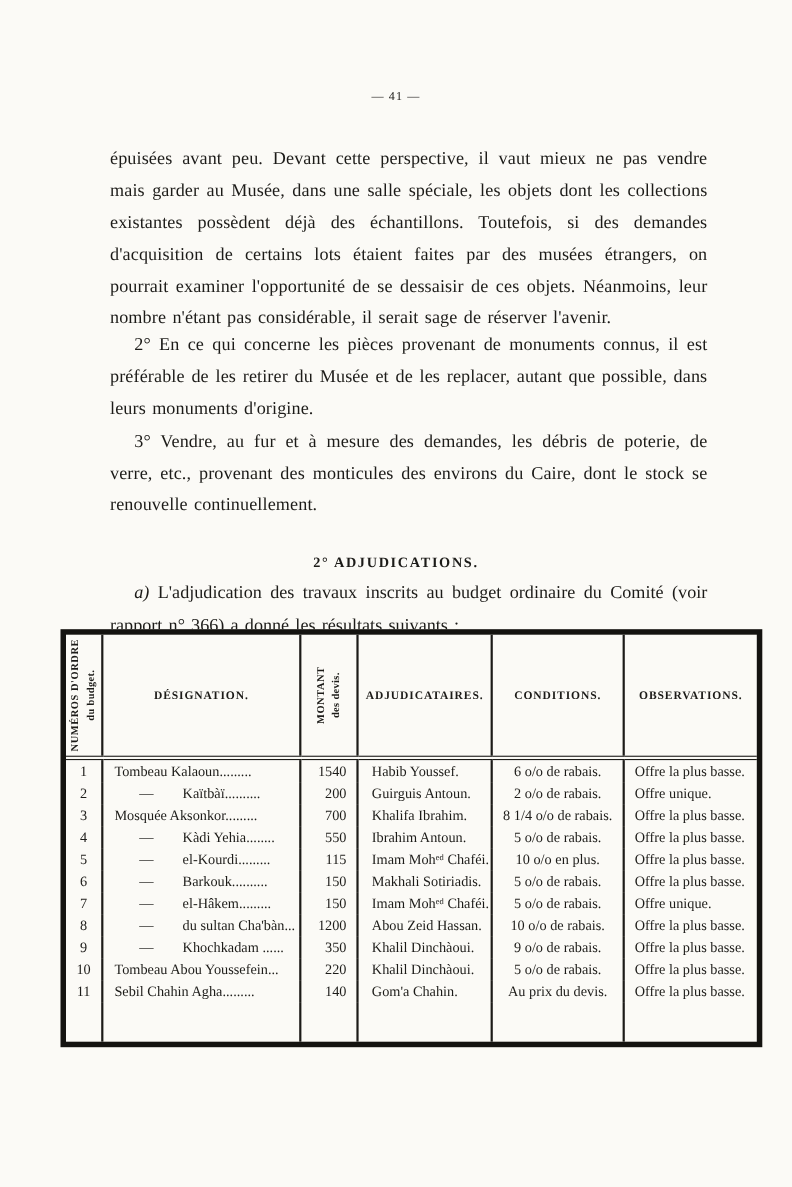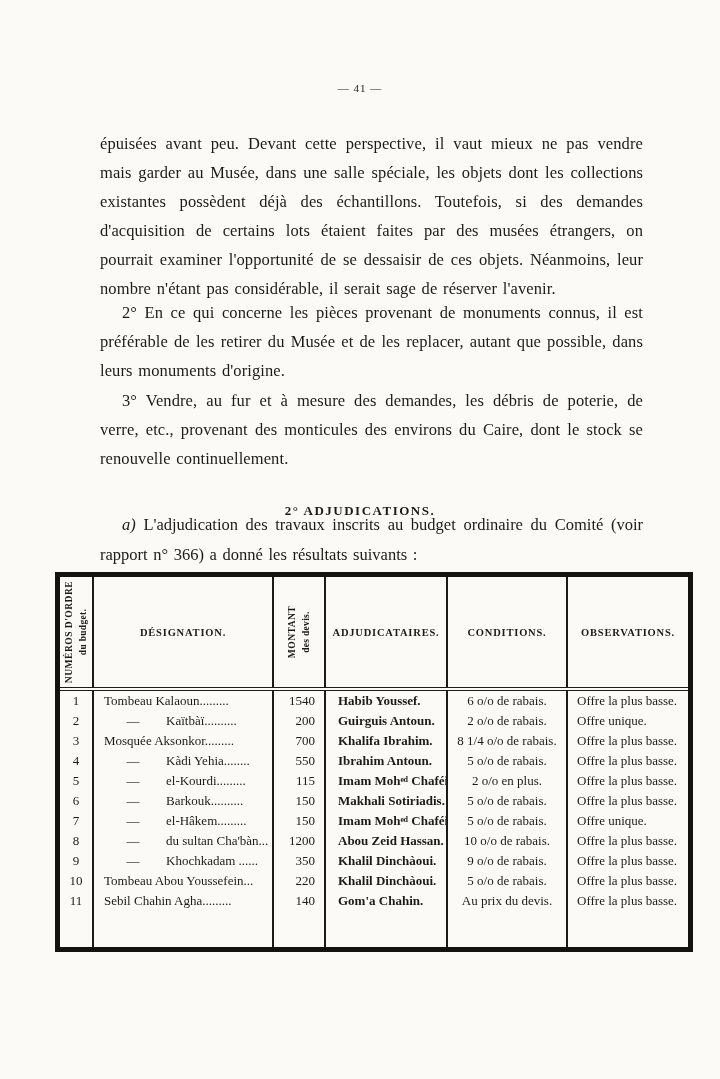--- a/index.html
+++ b/index.html
@@ -24,21 +24,21 @@
   .p1 { top:112px; }
   .p2 { top:281px; text-indent:22px; }
   .p3 { top:369px; text-indent:22px; }
   .section-heading {
     position:absolute; top:470px; left:0; width:720px;
     text-align:center; font-size:13px; font-weight:bold;
     letter-spacing:1.5px;
     margin-top:33px;
   }
   .intro {
-    position:absolute; top:493px; left:100px; width:543px;
+    position:absolute; top:507px; left:100px; width:543px;
     font-size:16.5px; line-height:30px; text-align:justify;
     text-indent:22px; word-spacing:1.5px;
   }
   .intro .lead { font-style:italic; }
 
   
   .table-frame {
     position:absolute; left:55px; top:572px;
     width:638px; height:380px;
     border:5px solid #141310;
@@ -89,21 +89,21 @@
     white-space:nowrap; overflow:hidden;
   }
   td.c-num { text-align:center; }
   td.c-des { padding-left:10px; }
   td.c-des .dash {
     display:inline-block; width:30px; text-align:center;
     margin-left:14px; margin-right:18px;
   }
   td.c-des .dash:empty { display:none; }
   td.c-mon { text-align:right; padding-right:9px; }
-  td.c-adj { padding-left:12px;font-weight:bold; }
+  td.c-adj { padding-left:12px; }
   td.c-con { text-align:center;margin-top:26px; }
   td.c-obs { padding-left:9px; }
   tr.filler td { height:auto; }
 </style>
 </head>
 <body>
 
 <div class="pagenum">— 41 —</div>
 
 <p class="para p1">épuisées avant peu. Devant cette perspective, il vaut mieux ne pas vendre mais garder au Musée, dans une salle spéciale, les objets dont les collections existantes possèdent déjà des échantillons. Toutefois, si des demandes d'acquisition de certains lots étaient faites par des musées étrangers, on pourrait examiner l'opportunité de se dessaisir de ces objets. Néanmoins, leur nombre n'étant pas considérable, il serait sage de réserver l'avenir.</p>
@@ -169,21 +169,21 @@
         <td class="c-mon">550</td>
         <td class="c-adj">Ibrahim Antoun.</td>
         <td class="c-con">5 o/o de rabais.</td>
         <td class="c-obs">Offre la plus basse.</td>
       </tr>
       <tr class="data-row">
         <td class="c-num">5</td>
         <td class="c-des"><span class="dash">—</span><span>el-Kourdi.........</span></td>
         <td class="c-mon">115</td>
         <td class="c-adj">Imam Mohᵉᵈ Chaféi.</td>
-        <td class="c-con">2 o/o en plus.</td>
+        <td class="c-con">10 o/o en plus.</td>
         <td class="c-obs">Offre la plus basse.</td>
       </tr>
       <tr class="data-row">
         <td class="c-num">6</td>
         <td class="c-des"><span class="dash">—</span><span>Barkouk..........</span></td>
         <td class="c-mon">150</td>
         <td class="c-adj">Makhali Sotiriadis.</td>
         <td class="c-con">5 o/o de rabais.</td>
         <td class="c-obs">Offre la plus basse.</td>
       </tr>

